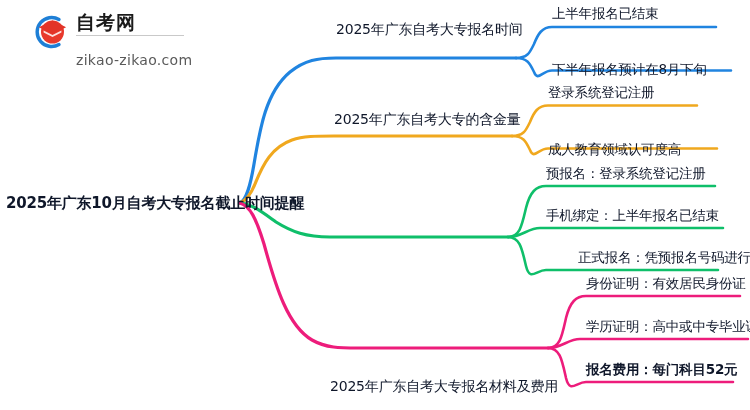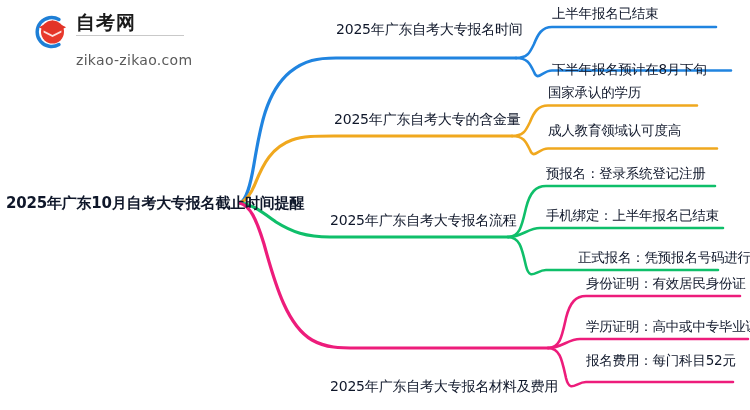--- a/index.html
+++ b/index.html
@@ -148,26 +148,25 @@
     <path d="M548,348 C560,348 562,360 566,378 C570,394 576,382 586,382 L733,382" stroke="#ED1C7B" stroke-width="2.6"></path>
   </svg>
 
   <div class="node root-node" style="left:6px; top:196px;">2025年广东10月自考大专报名截止时间提醒</div>
 
   <div class="node branch-node" style="left:336px; top:22px;">2025年广东自考大专报名时间</div>
   <div class="node leaf-node" style="left:552px; top:7px;">上半年报名已结束</div>
   <div class="node leaf-node" style="left:552px; top:51px;margin-top:12px;">下半年报名预计在8月下旬</div>
 
   <div class="node branch-node" style="left:334px; top:112px;">2025年广东自考大专的含金量</div>
-  <div class="node leaf-node" style="left:548px; top:86px;">国家承认的学历</div>
-  <div class="node leaf-node" style="left:548px; top:124px;text-align:center;">成人教育领域认可度高</div>
+  <div class="node leaf-node" style="left:548px; top:86px;">登录系统登记注册</div>
+  <div class="node leaf-node" style="left:548px; top:143px;text-align:center;">成人教育领域认可度高</div>
 
-  <div class="node branch-node" style="left:330px; top:213px;">2025年广东自考大专报名流程</div>
   <div class="node leaf-node" style="left:546px; top:167px;text-align:right;">预报名：登录系统登记注册</div>
   <div class="node leaf-node" style="left:546px; top:209px;">手机绑定：上半年报名已结束</div>
   <div class="node leaf-node" style="left:546px; top:251px;margin-left:32px;">正式报名：凭预报名号码进行</div>
 
   <div class="node branch-node" style="left:330px; top:334px;margin-top:45px;">2025年广东自考大专报名材料及费用</div>
   <div class="node leaf-node" style="left:586px; top:277px;">身份证明：有效居民身份证</div>
   <div class="node leaf-node" style="left:586px; top:320px;">学历证明：高中或中专毕业证</div>
-  <div class="node leaf-node" style="left:586px; top:354px;">报名费用：每门科目52元</div>
+  <div class="node leaf-node" style="left:586px; top:363px;font-weight:bold;">报名费用：每门科目52元</div>
 
 </div>
 
 </body></html>

